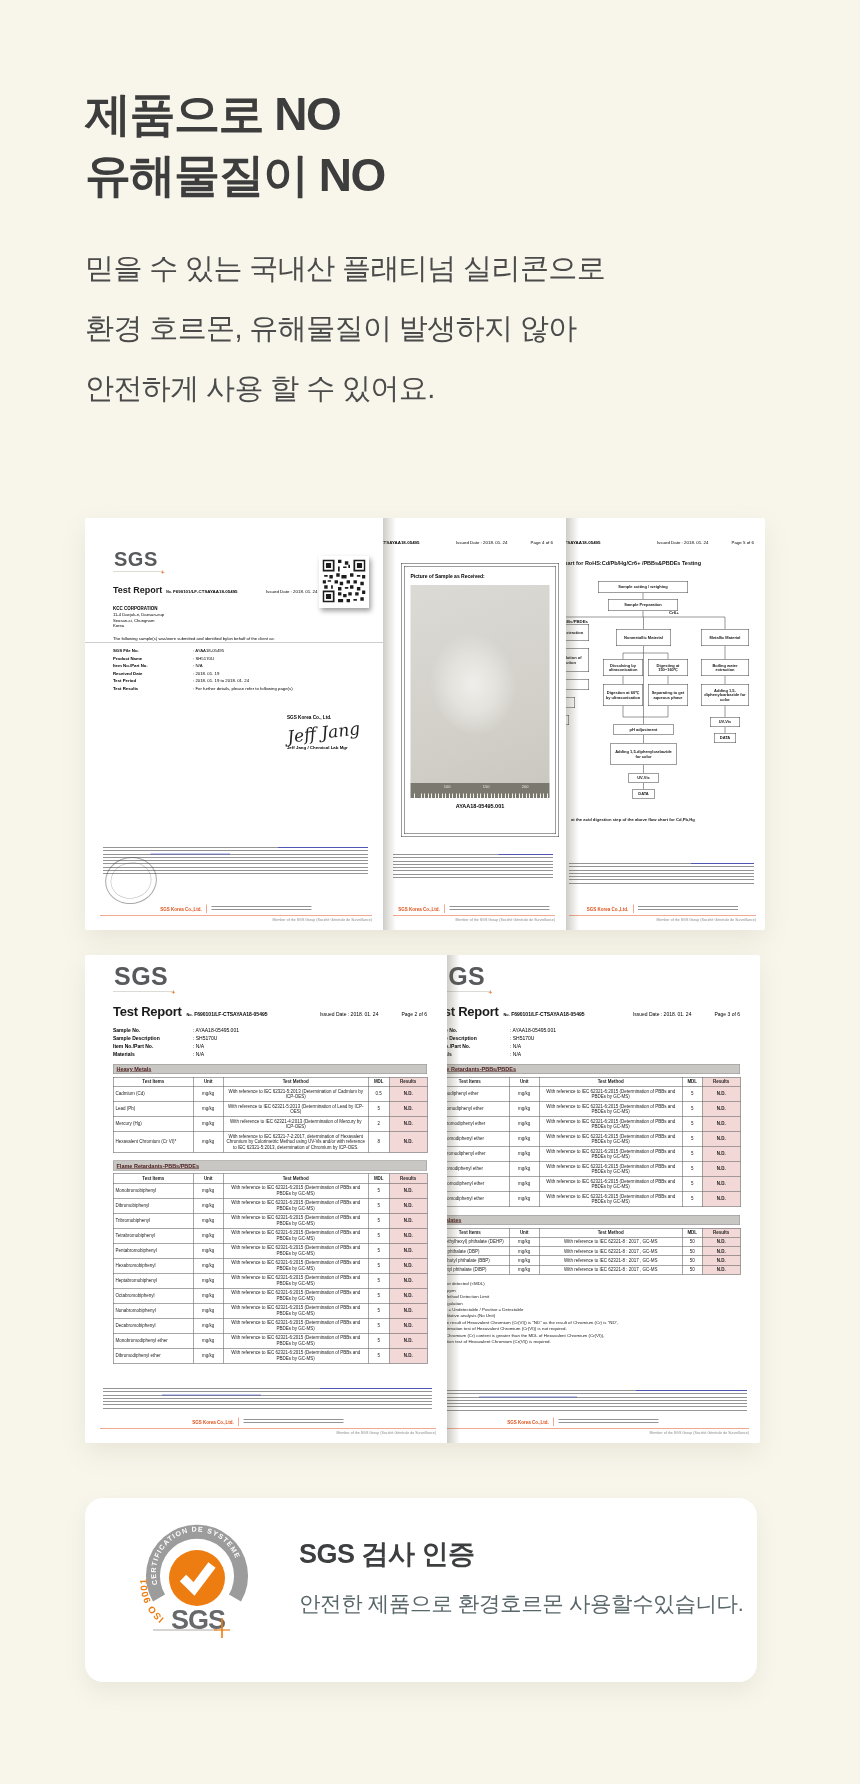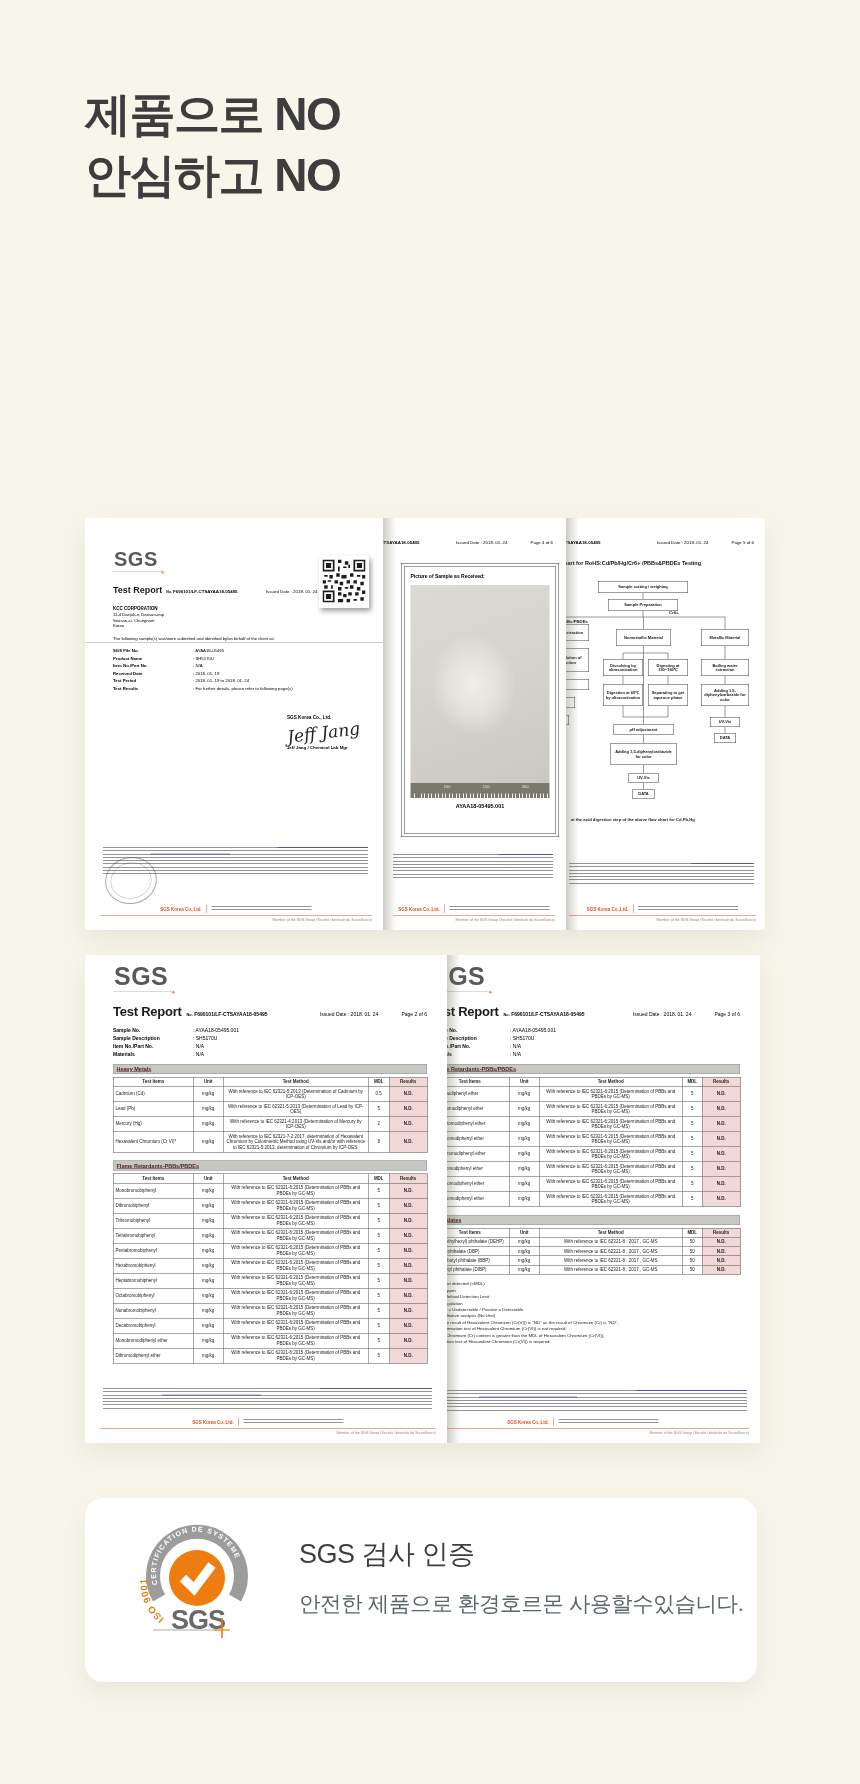--- a/index.html
+++ b/index.html
@@ -107,36 +107,41 @@
   .notes { margin:12px 0 0 56px; width:590px; }
   .note-line { font-size:8.8px; line-height:1.46; color:#1b1b1b; }
 
   
   .inner-pad { padding-left:56px; padding-right:40px; }
 
   
   .cert-card { position:absolute; left:85px; top:1498px; width:672px; height:184px;
                background:#fff; border-radius:18px; box-shadow:0 10px 22px rgba(120,110,80,.10); }
   .badge { position:absolute; left:46px; top:16px; }
-  .cert-title { position:absolute; left:214px; top:38px; font-size:27px; font-weight:400;
+  .cert-title { position:absolute; left:214px; top:38px; font-size:27px; font-weight:700;
                 color:#3c3e3f; letter-spacing:-0.5px; }
   .cert-lines { position:absolute; left:214px; top:86px; font-size:21.5px; color:#59666a;
                 letter-spacing:-0.4px; }
   .cert-line { line-height:1.88; }
 </style>
 </head>
 <body>
 
 <div class="canvas">
 
   <div class="headline">
     <div>제품으로 NO</div>
-    <div>안심하고 NO</div>
+    <div>유해물질이 NO</div>
   </div>
 
+  <div class="desc">
+      <div class="desc-line">믿을 수 있는 국내산 플래티넘 실리콘으로</div>
+      <div class="desc-line">환경 호르몬, 유해물질이 발생하지 않아</div>
+      <div class="desc-line">안전하게 사용 할 수 있어요.</div>
+    </div>
 
   <div class="docrow row1">
 
     <div class="page" style="width:298px">
       <div class="page-inner" style="width:596px; left:0;">
         <div style="margin:62px 0 0 56px;">
           <span class="sgs-logo" style="font-size:40px;"><span>SGS</span><i>+</i></span>
         </div>
         <div class="qr-wrap">
           <svg width="86" height="86" viewBox="0 0 25 25">

